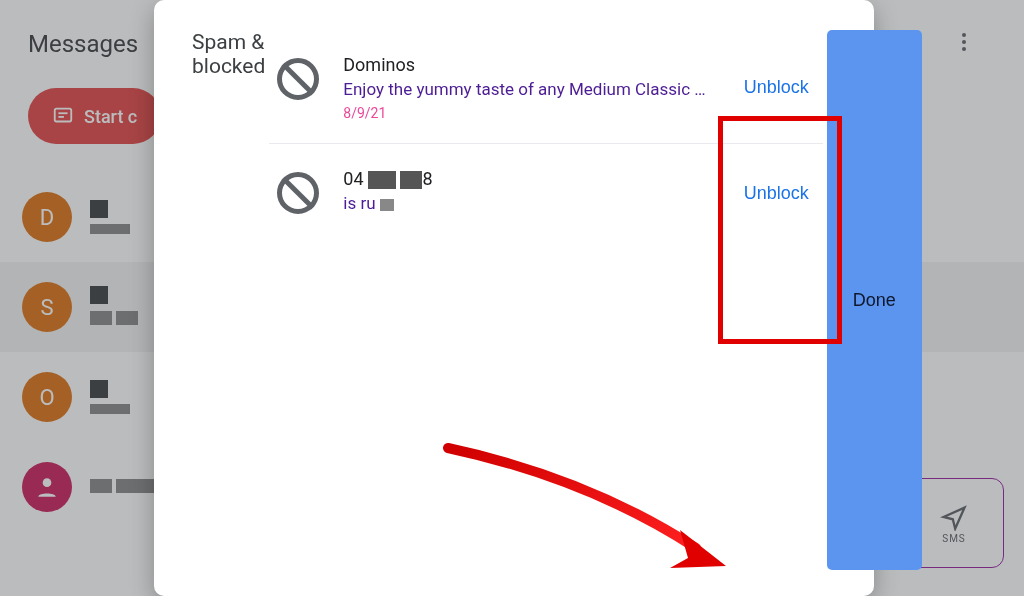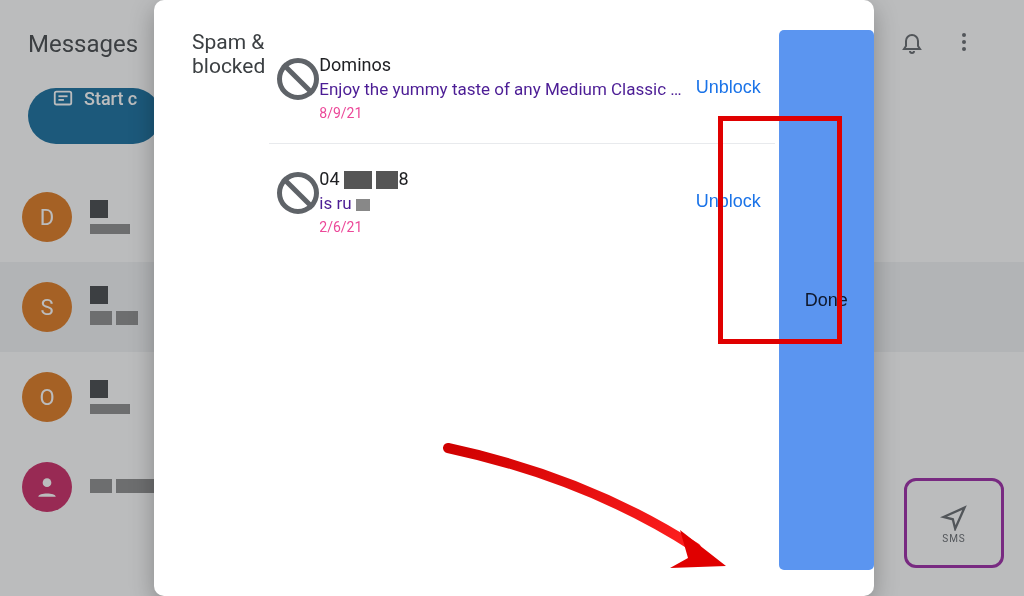--- a/index.html
+++ b/index.html
@@ -30,26 +30,26 @@
       font-weight: 400;
     }
     .bg-icons {
       display: flex;
       gap: 28px;
       align-items: center;
       padding-right: 16px;
     }
     .bg-icon { color: #5f6368; }
     .start-chat {
-      background: #0369a1;
+      background: #ef4444;
       color: #fff;
       border-radius: 28px;
       height: 56px;
       display: inline-flex;
-      align-items: flex-start;
+      align-items: center;
       gap: 10px;
       padding: 0 24px;
       font-size: 18px;
       font-weight: 500;
       margin-left: 28px;
       margin-top: 8px;
       cursor: pointer;
     }
     .bg-list {
       margin-top: 28px;
@@ -72,21 +72,21 @@
     .av-s { background:#e8710a; }
     .av-o { background:#e8710a; }
     .av-p { background:#d81b60; }
     .redact-col { display:flex; flex-direction:column; gap:6px; }
     .r1 { width: 18px; height: 18px; background:#3c4043; }
     .r2 { width: 40px; height: 10px; background:#888; display:inline-block;}
     .r4 { width: 22px; height: 14px; background:#888; display:inline-block; margin-right:4px;}
     .compose-box {
       position: absolute; right: 20px; bottom: 28px;
       width: 100px; height: 90px;
-      border: 3px solid #a21caf; border-radius: 12px;
+      border: 1px solid #a21caf; border-radius: 12px;
       display:flex; align-items:center; justify-content:center;
       flex-direction: column;
     }
     .sms-label { font-size:10px; color:#5f6368; letter-spacing:1px; margin-top:2px;}
     
     .overlay-dim {
       position:absolute; inset:0; background: rgba(60,64,67,0.35);
     }
     
     .modal {
@@ -105,20 +105,21 @@
     .modal-title {
       font-size: 21px;
       color:#3c4043;
       font-weight:400;
       margin-bottom: 28px;
     }
     .blocked-list { flex:1; }
     .blocked-row {
       display:flex;
       align-items:flex-start;
+      gap: 24px;
       padding: 24px 4px 22px 12px;
       position:relative;
     }
     .divider {
       border-bottom: 1px solid #e8eaed;
       margin-left: 4px;
       margin-right: 4px;
     }
     .block-icon {
       width: 42px; height:42px;
@@ -272,21 +273,20 @@
       <button class="unblock">Unblock</button>
     </div>
 
     <div class="divider"></div>
 
     <div class="blocked-row">
       <div class="block-icon"></div>
       <div class="entry-text">
         <div class="entry-sender"><span>04</span> <span class="redx" style="width:28px"></span>&nbsp;<span class="redx" style="width:22px"></span><span>8</span></div>
         <div class="entry-preview"><span>is ru</span> <span class="redx" style="width:14px"></span></div>
-        <div class="entry-date">2/6/21</div>
       </div>
       <button class="unblock">Unblock</button>
     </div>
 
   </div>
   <div class="modal-footer">
     <button class="done-btn">Done</button>
   </div>
 </div>
 

